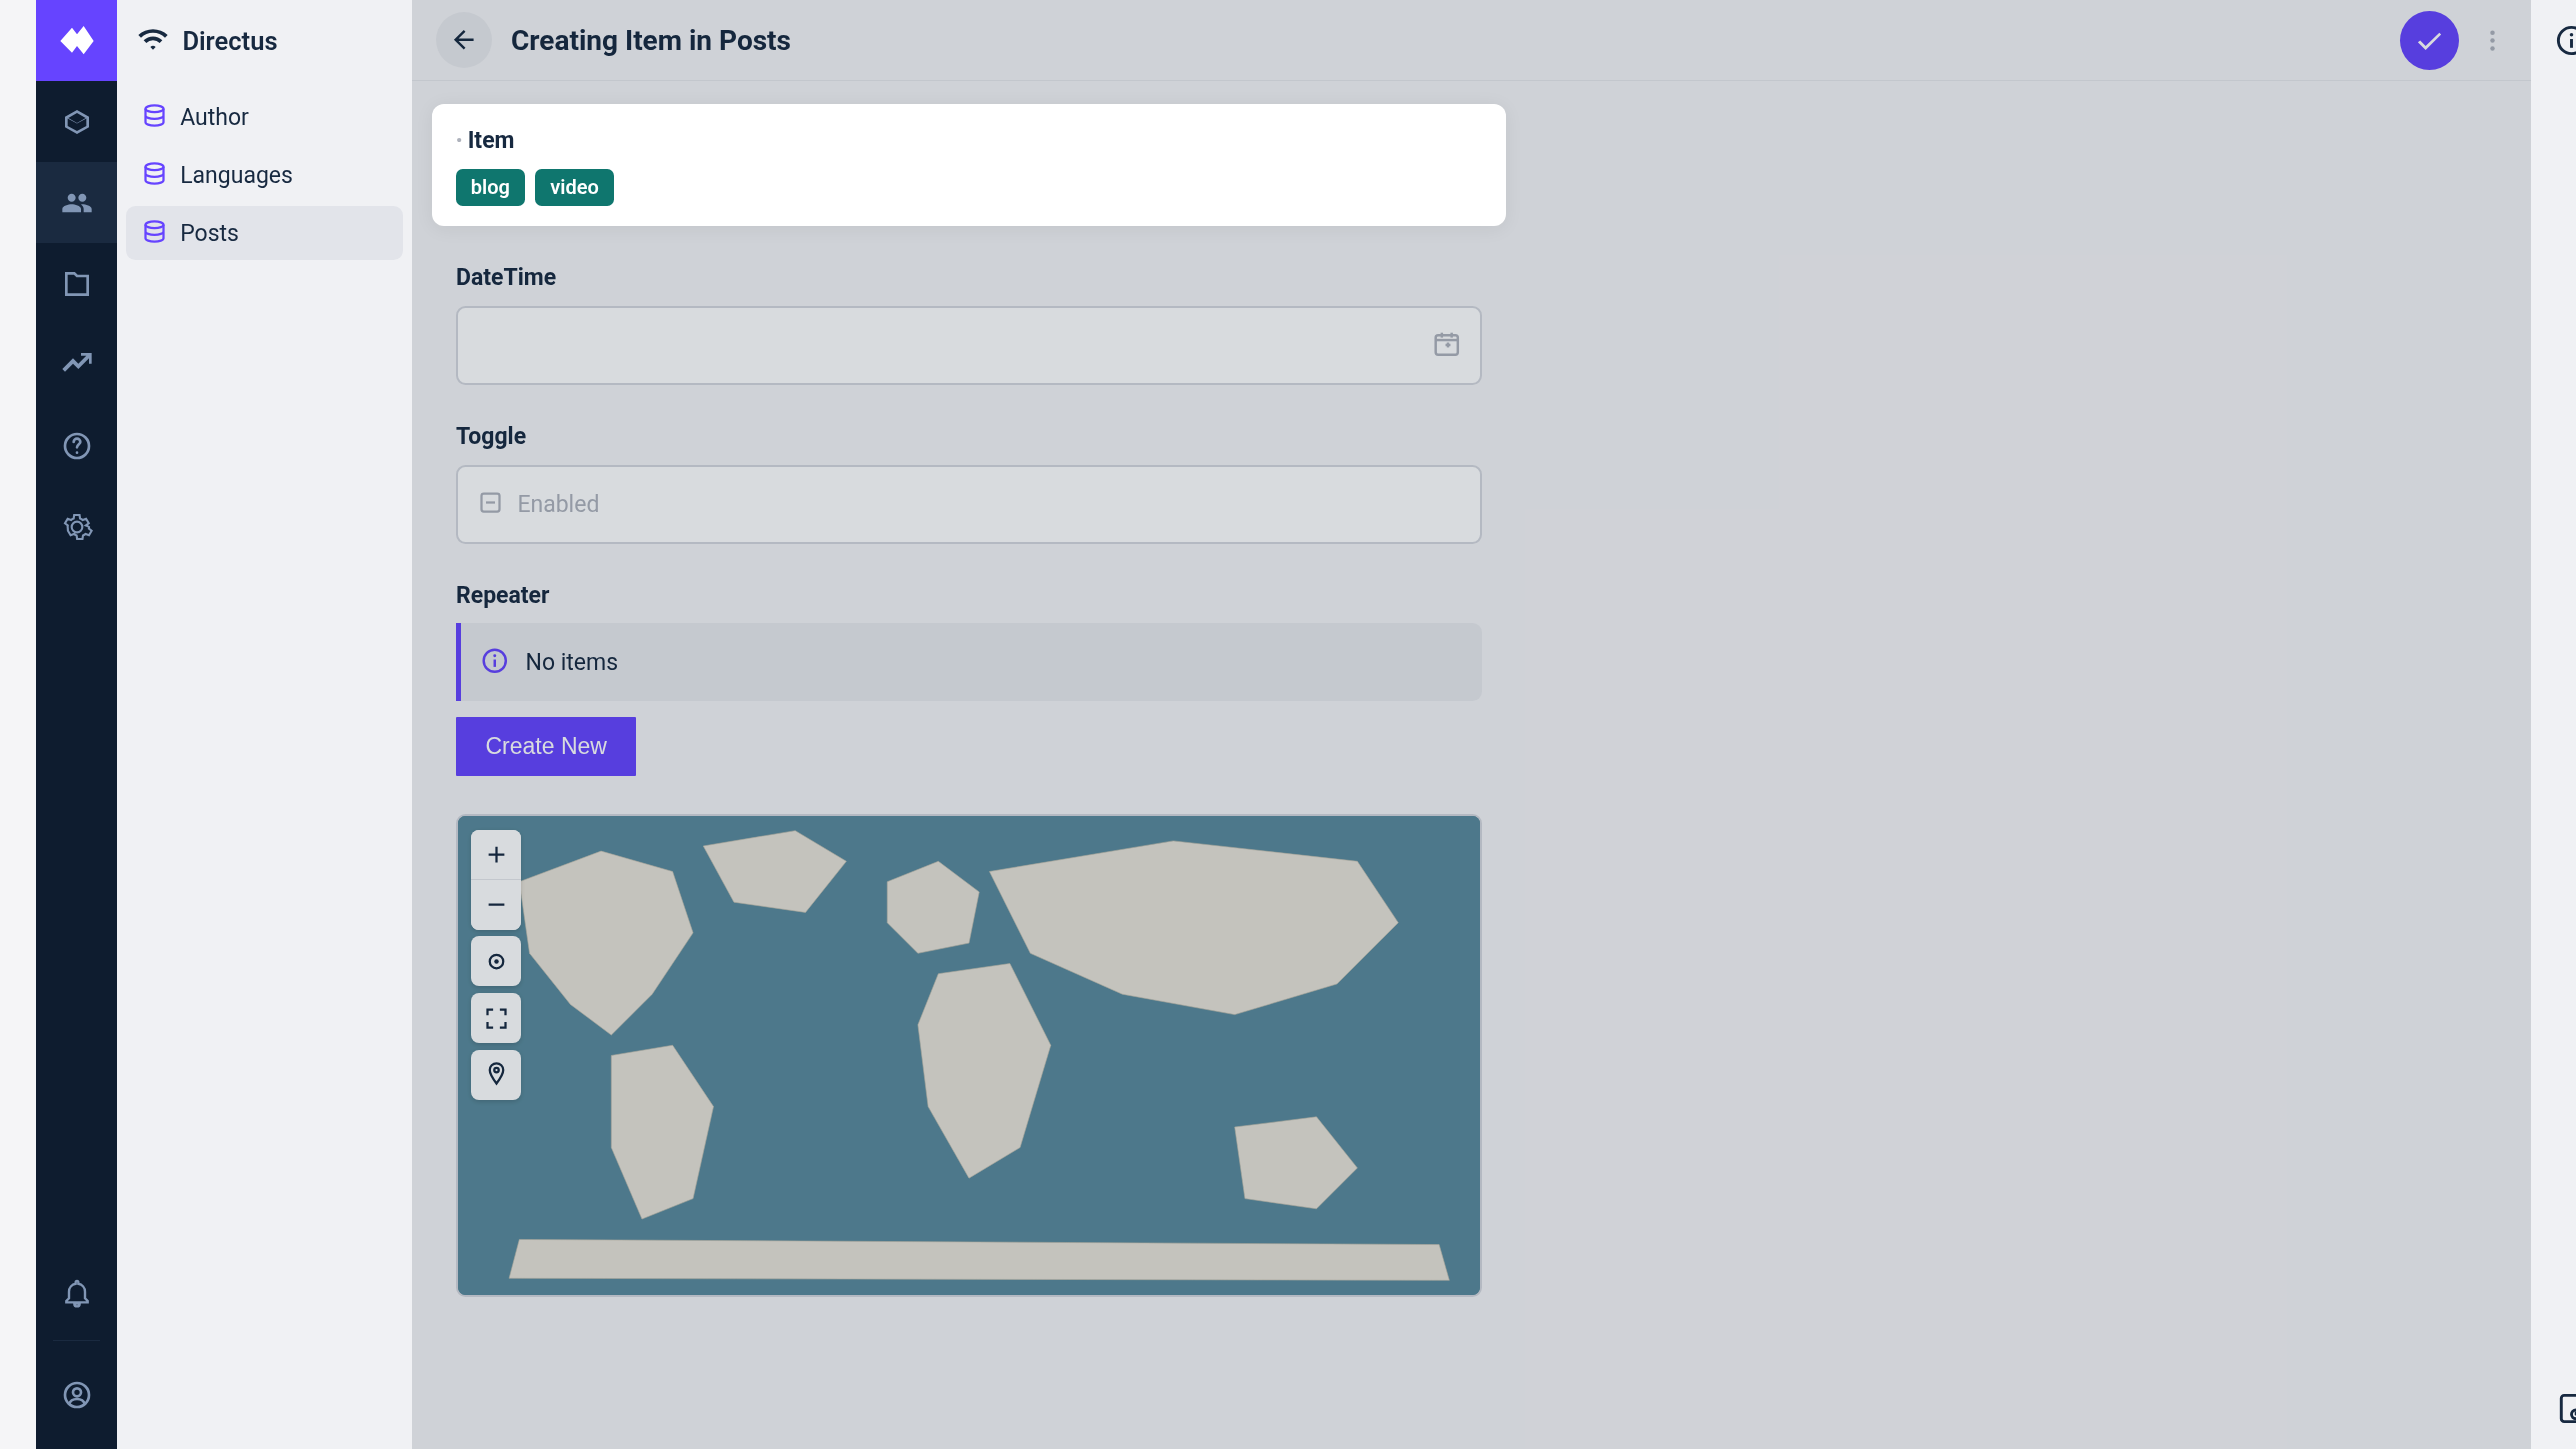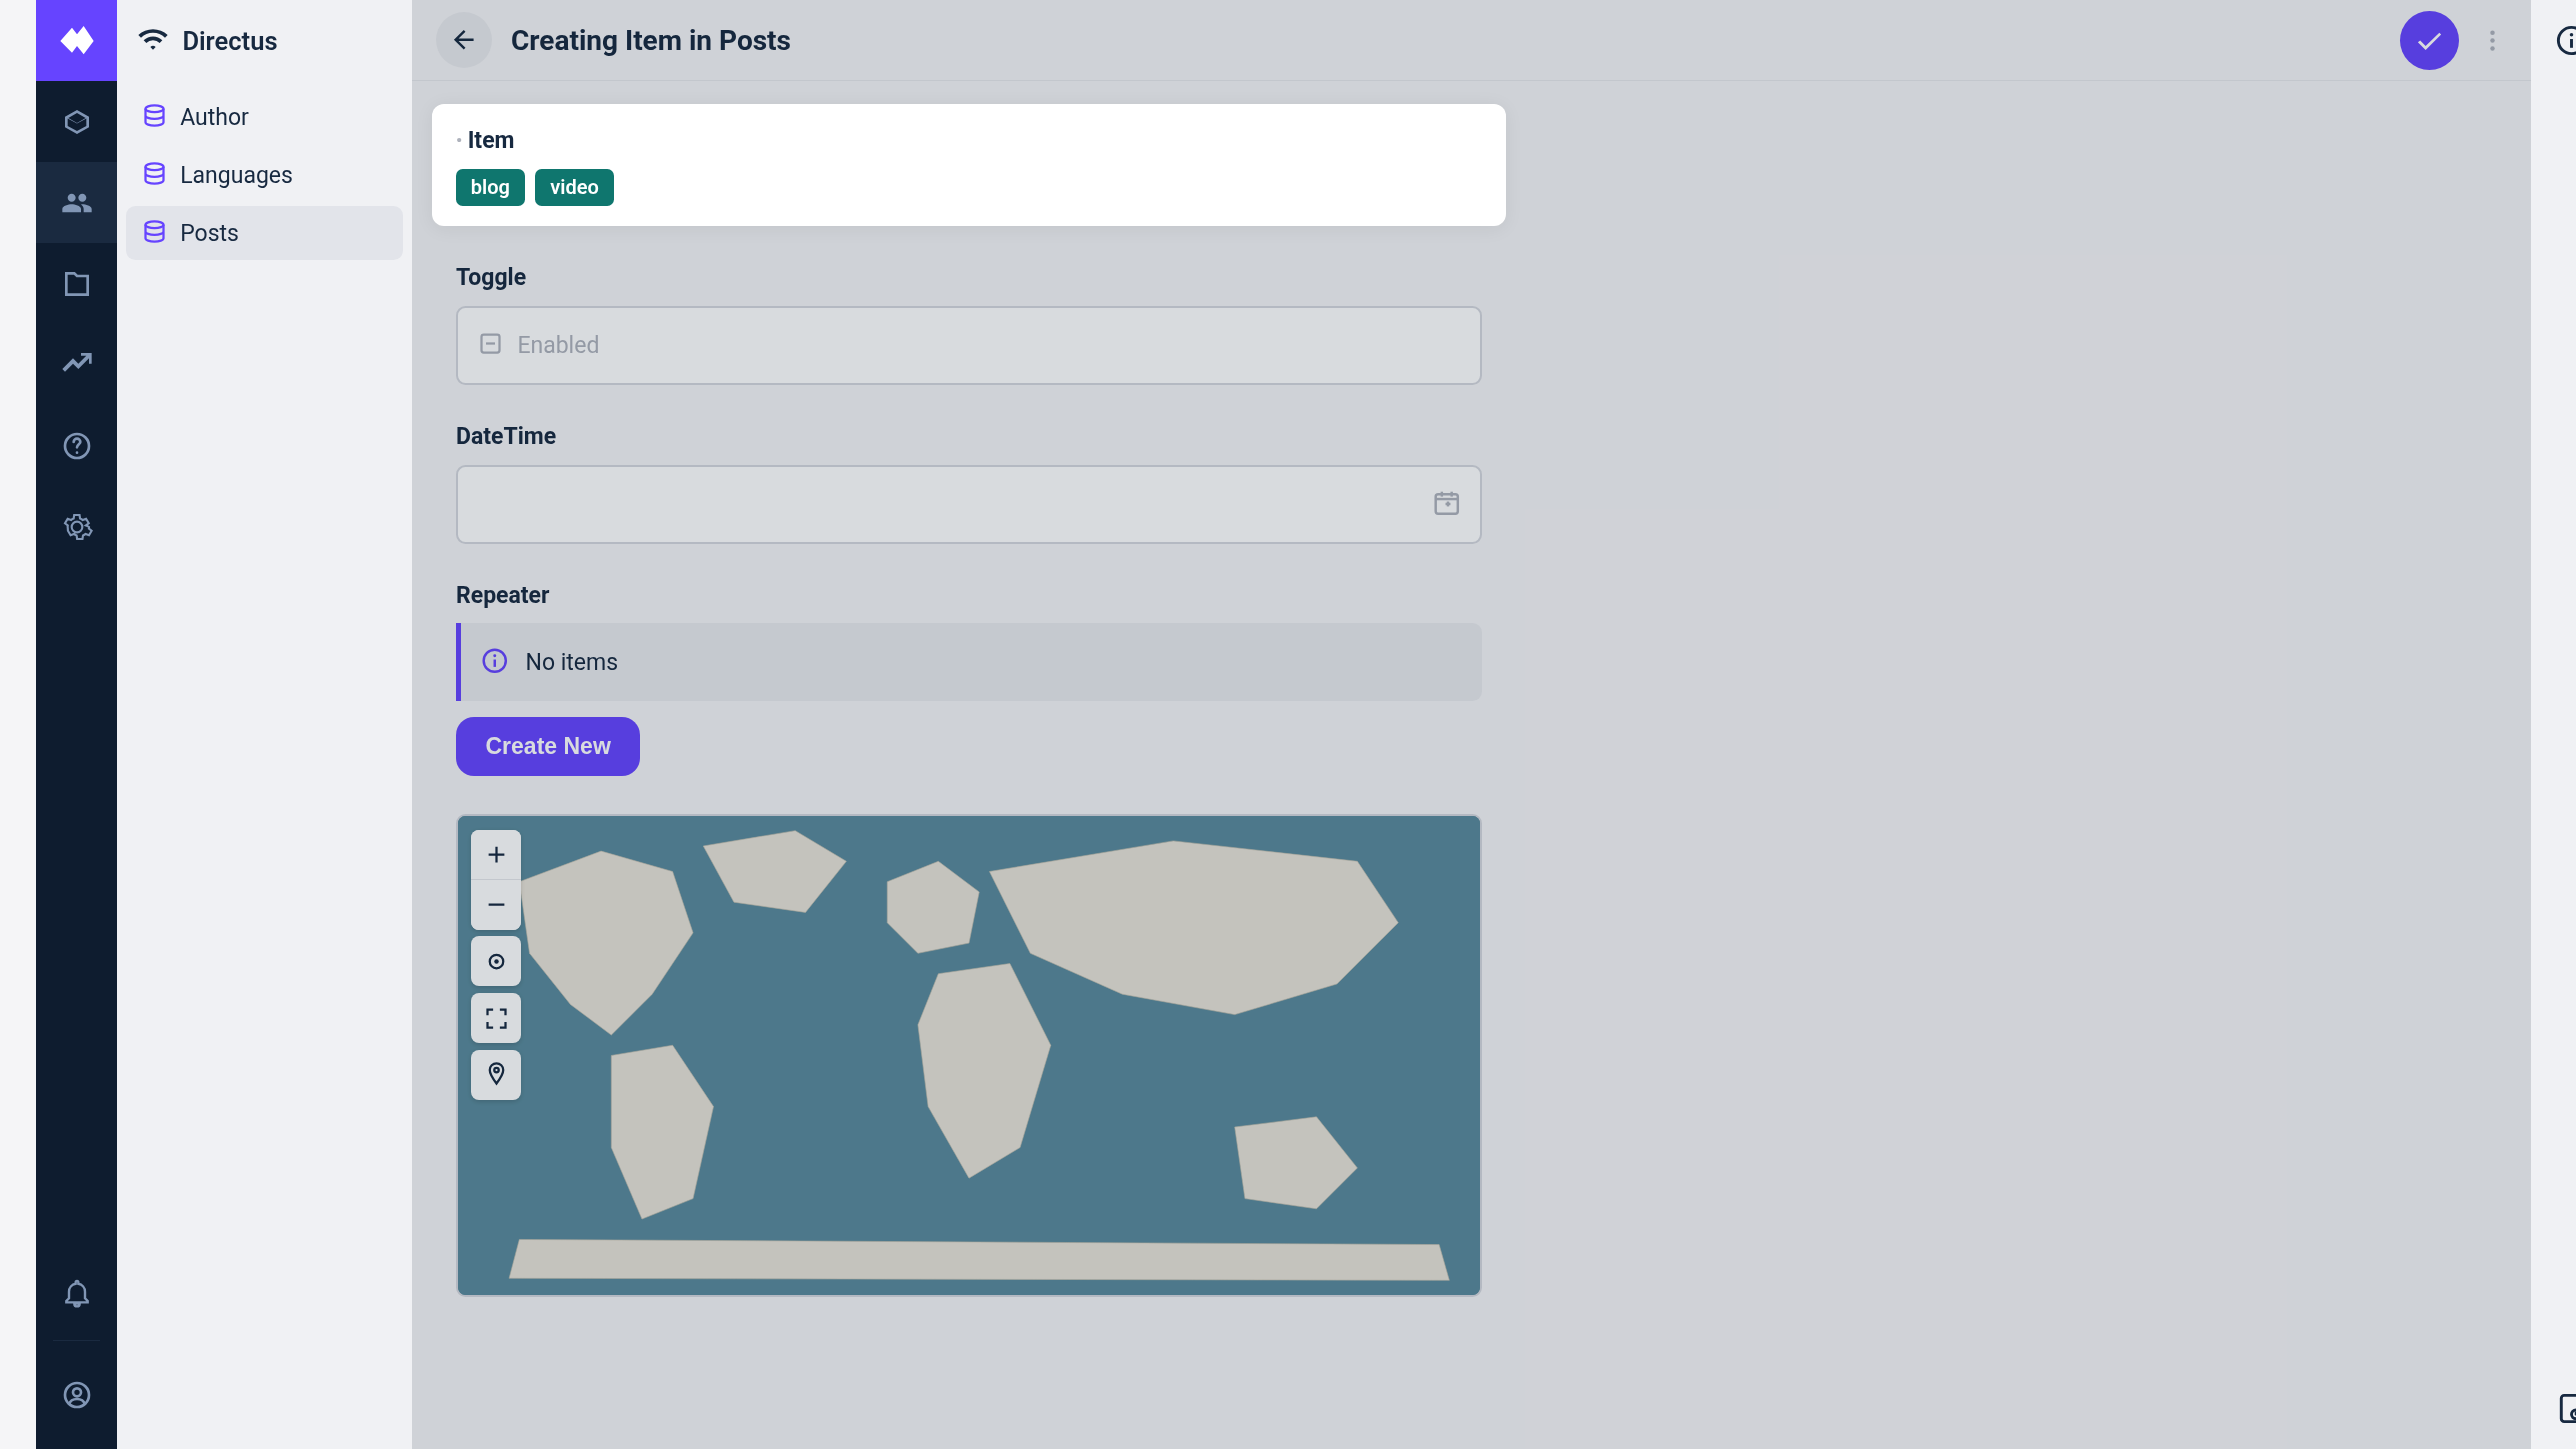--- a/index.html
+++ b/index.html
@@ -62,21 +62,21 @@
   
   .plain-label { font-size: 23px; font-weight: 700; color: #172940; margin-bottom: 14.8px; }
   .toggle-box { border: 2.7px solid #d5d7de; border-radius: 9.4px; height: 79px; display: flex; align-items: center; padding: 0 19px; gap: 13.4px; background: #fff; }
   .toggle-box svg { width: 27px; height: 27px; fill: #aeb2bc; }
   .toggle-box .txt { font-size: 23px; color: #aeb2bc; }
   .datetime-box { border: 2.7px solid #d5d7de; border-radius: 9.4px; height: 79px; display: flex; align-items: center; padding: 0 19px; justify-content: flex-end; background: #fff; }
   .datetime-box svg { width: 29.5px; height: 29.5px; fill: #aeb2bc; }
   .repeater-empty { background: #e9eaee; border-left: 5.4px solid #6644ff; border-radius: 0 9.4px 9.4px 0; height: 78px; display: flex; align-items: center; padding: 0 19px; gap: 16px; }
   .repeater-empty svg { width: 29.5px; height: 29.5px; fill: #6644ff; }
   .repeater-empty .txt { font-size: 23px; color: #172940; }
-  .create-btn { background: #6644ff; color: #fff; font-size: 23px; font-weight: 700; padding: 16px 29.5px; border-radius: 18px; border: none; cursor: pointer; align-self: flex-start; margin-top: 16px; }
+  .create-btn { background: #6644ff; color: #fff; font-size: 23px; font-weight: 400; padding: 16px 29.5px; border-radius: 1px; border: none; cursor: pointer; align-self: flex-start; margin-top: 16px; }
 
   .map-wrap { border: 2.7px solid #d5d7de; border-radius: 9.4px; overflow: hidden; position: relative; height: 483px; background: #5a8a9c; }
   .map-wrap svg.world { width: 100%; height: 100%; }
   .map-ctrls { position: absolute; top: 13.4px; left: 13.4px; display: flex; flex-direction: column; gap: 6.7px; }
   .map-btn { width: 50px; height: 50px; background: #fff; border-radius: 8px; display: flex; align-items: center; justify-content: center; cursor: pointer; box-shadow: 0 1.3px 4px rgba(0,0,0,0.15); }
   .map-btn svg { width: 27px; height: 27px; fill: #172940; }
   .map-group { background: #fff; border-radius: 8px; box-shadow: 0 1.3px 4px rgba(0,0,0,0.15); }
   .map-group .map-btn { box-shadow: none; border-radius: 0; }
   .map-group .map-btn:first-child { border-radius: 8px 8px 0 0; border-bottom: 1.3px solid #e6e7eb; }
   .map-group .map-btn:last-child { border-radius: 0 0 8px 8px; }
@@ -207,49 +207,49 @@
     <div class="form">
 
       <div class="tags-card">
         <div class="field-label">
           <span class="req">•</span>
           <span>Item</span>
         </div>
         <div class="tag-chips">
           <span class="chip">blog</span>
           <span class="chip">video</span>
-        </div>
-      </div>
-
-      <div>
-        <div class="plain-label">Toggle</div>
-        <div class="toggle-box">
-          <span>
-            <svg viewBox="0 0 24 24">
-                <rect x="4" y="4" width="16" height="16" rx="2" fill="none" stroke="#aeb2bc" stroke-width="2"></rect>
-                <line x1="8" y1="12" x2="16" y2="12" stroke="#aeb2bc" stroke-width="2"></line>
-              </svg>
-          </span>
-          <span class="txt">Enabled</span>
         </div>
       </div>
 
       <div>
         <div class="plain-label">DateTime</div>
         <div class="datetime-box">
           <span>
             <svg viewBox="0 0 24 24">
                 <rect x="3" y="5" width="18" height="16" rx="2" fill="none" stroke="#aeb2bc" stroke-width="2"></rect>
                 <line x1="3" y1="9" x2="21" y2="9" stroke="#aeb2bc" stroke-width="2"></line>
                 <line x1="8" y1="3" x2="8" y2="7" stroke="#aeb2bc" stroke-width="2"></line>
                 <line x1="16" y1="3" x2="16" y2="7" stroke="#aeb2bc" stroke-width="2"></line>
                 <line x1="11" y1="13" x2="15" y2="13" stroke="#aeb2bc" stroke-width="2"></line>
                 <line x1="13" y1="11" x2="13" y2="15" stroke="#aeb2bc" stroke-width="2"></line>
               </svg>
           </span>
+        </div>
+      </div>
+
+      <div>
+        <div class="plain-label">Toggle</div>
+        <div class="toggle-box">
+          <span>
+            <svg viewBox="0 0 24 24">
+                <rect x="4" y="4" width="16" height="16" rx="2" fill="none" stroke="#aeb2bc" stroke-width="2"></rect>
+                <line x1="8" y1="12" x2="16" y2="12" stroke="#aeb2bc" stroke-width="2"></line>
+              </svg>
+          </span>
+          <span class="txt">Enabled</span>
         </div>
       </div>
 
       <div>
         <div class="plain-label">Repeater</div>
         <div class="repeater-empty">
           <span>
             <svg viewBox="0 0 24 24">
                 <circle cx="12" cy="12" r="9" fill="none" stroke="#6644ff" stroke-width="2"></circle>
                 <line x1="12" y1="11" x2="12" y2="17" stroke="#6644ff" stroke-width="2"></line>

